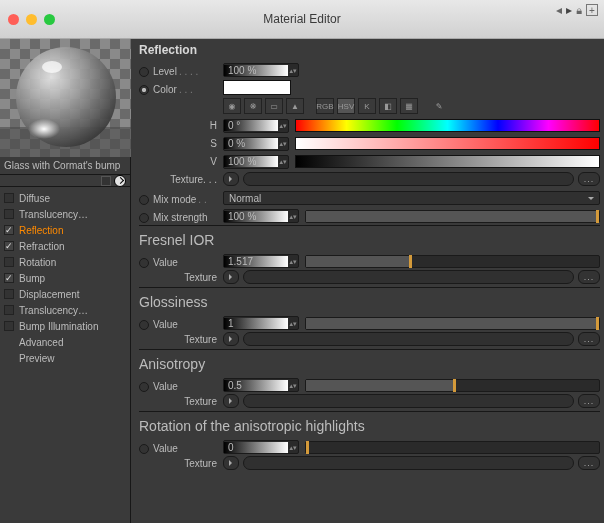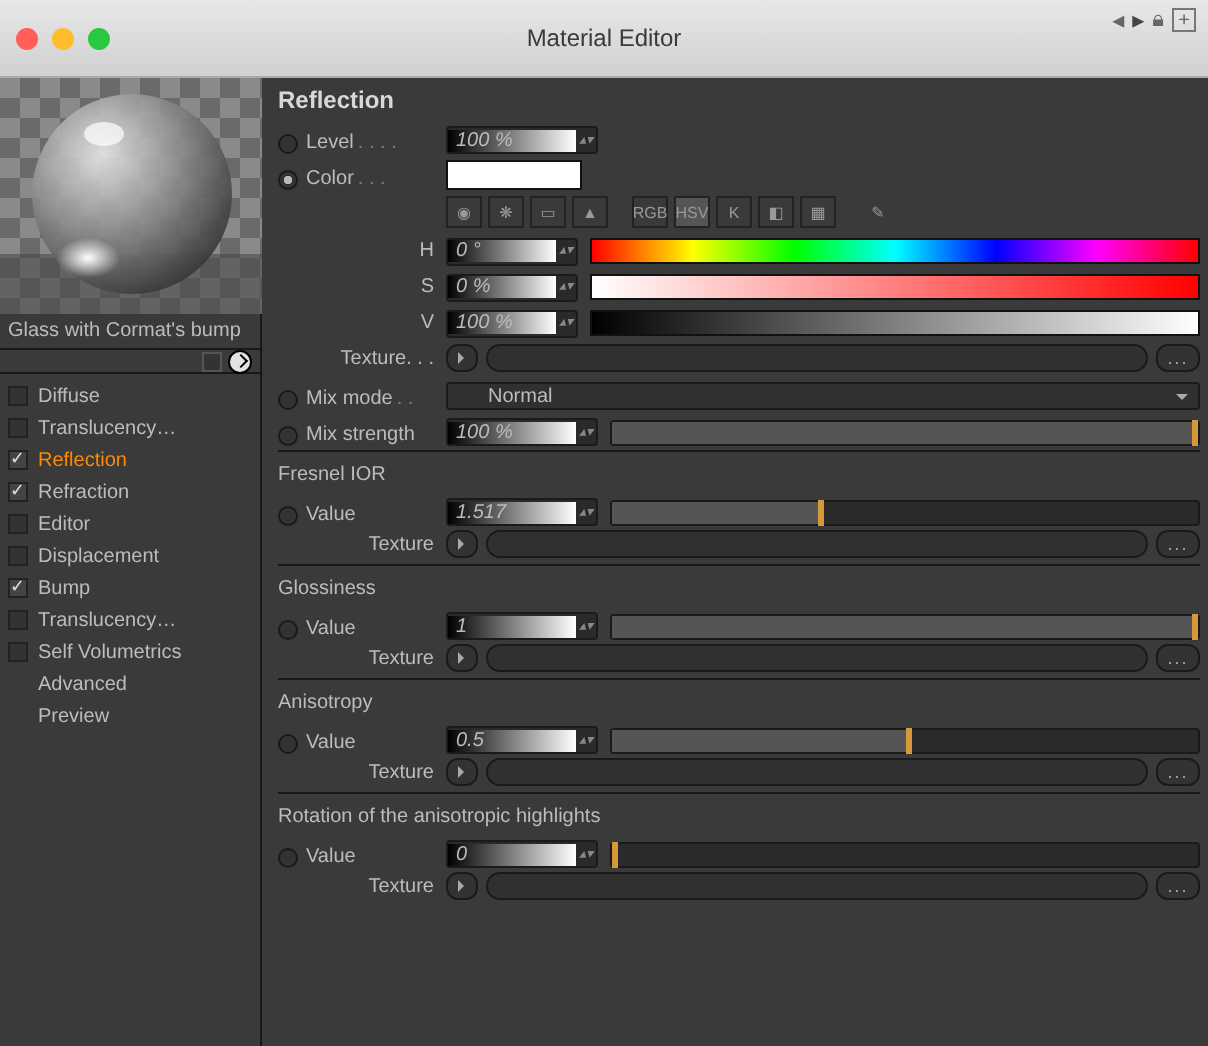--- a/index.html
+++ b/index.html
@@ -31,45 +31,45 @@
   .ch{display:flex;align-items:center;height:16px;padding-left:4px;font-size:10px;cursor:default;}
   .ch .cb{width:10px;height:10px;border:1px solid #222;background:#333;margin-right:5px;flex-shrink:0;}
   .ch .cb.on{background:#444;}
   .ch .cb.on::after{content:"✓";color:#e0e0e0;font-size:9px;position:relative;top:-2px;left:0;}
   .ch .lbl{flex:1;white-space:nowrap;overflow:hidden;}
   .ch.sel .lbl{color:var(--hl);}
   .ch.nolabelcb{padding-left:19px;}
   
   .main{flex:1;overflow:hidden;padding-left:8px;padding-top:4px;padding-right:4px;}
   .grouptitle{font-size:12px;font-weight:bold;color:var(--title);margin-bottom:3px;}
-  .subtitle{font-size:10px;color:var(--text);margin:6px 0 3px 0;}
+  .subtitle{font-size:14px;color:var(--text);margin:6px 0 3px 0;}
   .hr{height:1px;background:var(--line);margin:2px 0 4px 0;}
   .row{display:flex;align-items:flex-end;height:17px;margin-bottom:1px;}
   .row .k{display:flex;align-items:center;width:84px;font-size:10px;color:var(--text);}
   .row .k .rb{width:10px;height:10px;border-radius:50%;border:1px solid #1a1a1a;background:#333;margin-right:4px;flex-shrink:0;}
   .row .k .rb.sel{background:radial-gradient(#bbb 0 35%,#333 40%);}
   .row .k .dots{color:var(--muted);margin-left:2px;}
-  .numfield{display:flex;align-items:center;width:76px;height:14px;background:var(--dark);border:1px solid #1a1a1a;border-radius:2px;font-style:italic;}
+  .numfield{display:flex;align-items:center;width:76px;height:14px;background:var(--dark);border:1px solid #1a1a1a;border-radius:2px;}
   .numfield .val{flex:1;padding:0 4px;font-size:10px;color:var(--text);}
   .numfield .spin{width:10px;display:flex;flex-direction:column;align-items:center;justify-content:center;gap:0;color:#888;font-size:7px;line-height:5px;}
   .swatch{width:68px;height:15px;background:#fff;border:1px solid #111;}
   .iconrow{display:flex;align-items:center;gap:3px;margin:3px 0 3px 84px;}
   .ic{width:18px;height:16px;border:1px solid #222;background:#3a3a3a;display:flex;align-items:center;justify-content:center;color:#999;font-size:8px;}
   .ic.sel{background:#555;}
   .hsvrow{display:flex;align-items:center;height:17px;margin-bottom:1px;}
   .hsvrow .k{width:84px;text-align:right;padding-right:6px;font-size:10px;}
   .gradwrap{flex:1;height:13px;border:1px solid #111;}
   .hue{background:linear-gradient(90deg,#f00,#ff0,#0f0,#0ff,#00f,#f0f,#f00);}
   .sat{background:linear-gradient(90deg,#fff,#f00);}
   .val{background:linear-gradient(90deg,#000,#fff);}
   .slider{flex:1;height:13px;background:var(--dark);border:1px solid #1a1a1a;border-radius:2px;position:relative;}
   .slider .fill{position:absolute;top:0;bottom:0;left:0;background:#555;}
   .slider .handle{position:absolute;top:-1px;bottom:-1px;width:3px;background:#d49a3a;}
   .ddwrap{flex:1;display:flex;}
-  .dd{flex:1;height:14px;background:#303030;border:1px solid #1a1a1a;border-radius:2px;display:flex;align-items:center;padding:0 20px;font-size:10px;position:relative;}
+  .dd{flex:1;height:14px;background:#303030;border:1px solid #1a1a1a;border-radius:2px;display:flex;align-items:center;padding:0 5px;font-size:10px;position:relative;}
   .dd::after{content:"";position:absolute;right:5px;top:5px;border:3px solid transparent;border-top-color:#aaa;}
   .texrow{display:flex;align-items:center;height:16px;margin:1px 0;}
   .texrow .k{width:84px;text-align:right;padding-right:6px;font-size:10px;color:var(--text);}
   .arrowbtn{width:16px;height:14px;border:1px solid #1a1a1a;background:#333;border-radius:6px;display:flex;align-items:center;justify-content:center;margin-right:4px;}
   .arrowbtn::after{content:"";border:3px solid transparent;border-left-color:#aaa;margin-left:2px;}
   .texfield{flex:1;height:14px;background:#303030;border:1px solid #1a1a1a;border-radius:7px;}
   .morebtn{width:22px;height:14px;border:1px solid #1a1a1a;background:#333;border-radius:6px;margin-left:4px;display:flex;align-items:center;justify-content:center;color:#aaa;font-size:9px;letter-spacing:1px;}
 </style>
 </head>
 <body>
@@ -135,37 +135,37 @@
       <div class="ch sel">
           <span class="cb on"></span>
           <span class="lbl">Reflection</span>
         </div>
       <div class="ch">
           <span class="cb on"></span>
           <span class="lbl">Refraction</span>
         </div>
       <div class="ch">
           <span class="cb"></span>
-          <span class="lbl">Editor</span>
-        </div>
-      <div class="ch">
-          <span class="cb"></span>
-          <span class="lbl">Displacement</span>
+          <span class="lbl">Rotation</span>
         </div>
       <div class="ch">
           <span class="cb on"></span>
           <span class="lbl">Bump</span>
         </div>
       <div class="ch">
           <span class="cb"></span>
+          <span class="lbl">Displacement</span>
+        </div>
+      <div class="ch">
+          <span class="cb"></span>
           <span class="lbl">Translucency…</span>
         </div>
       <div class="ch">
           <span class="cb"></span>
-          <span class="lbl">Self Volumetrics</span>
+          <span class="lbl">Bump Illumination</span>
         </div>
       <div class="ch nolabelcb">
           <span class="lbl">Advanced</span>
         </div>
       <div class="ch nolabelcb">
           <span class="lbl">Preview</span>
         </div>
     </div>
   </div>
 

